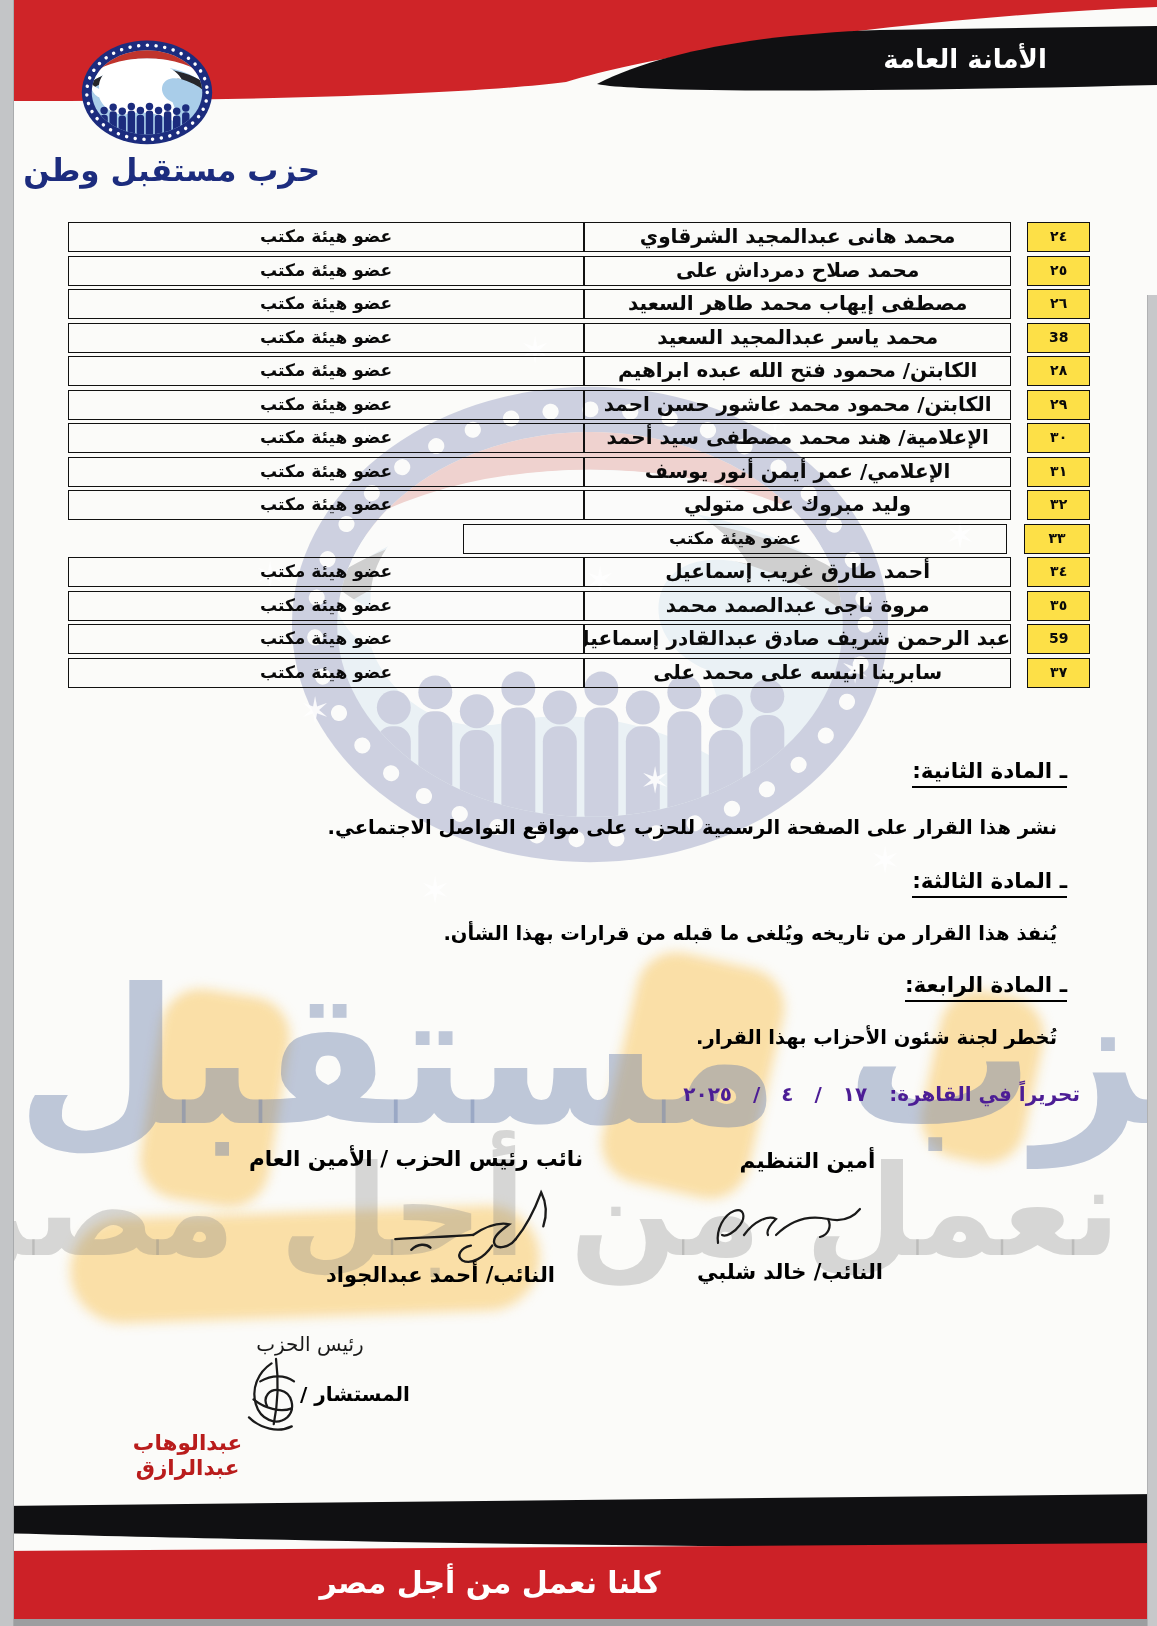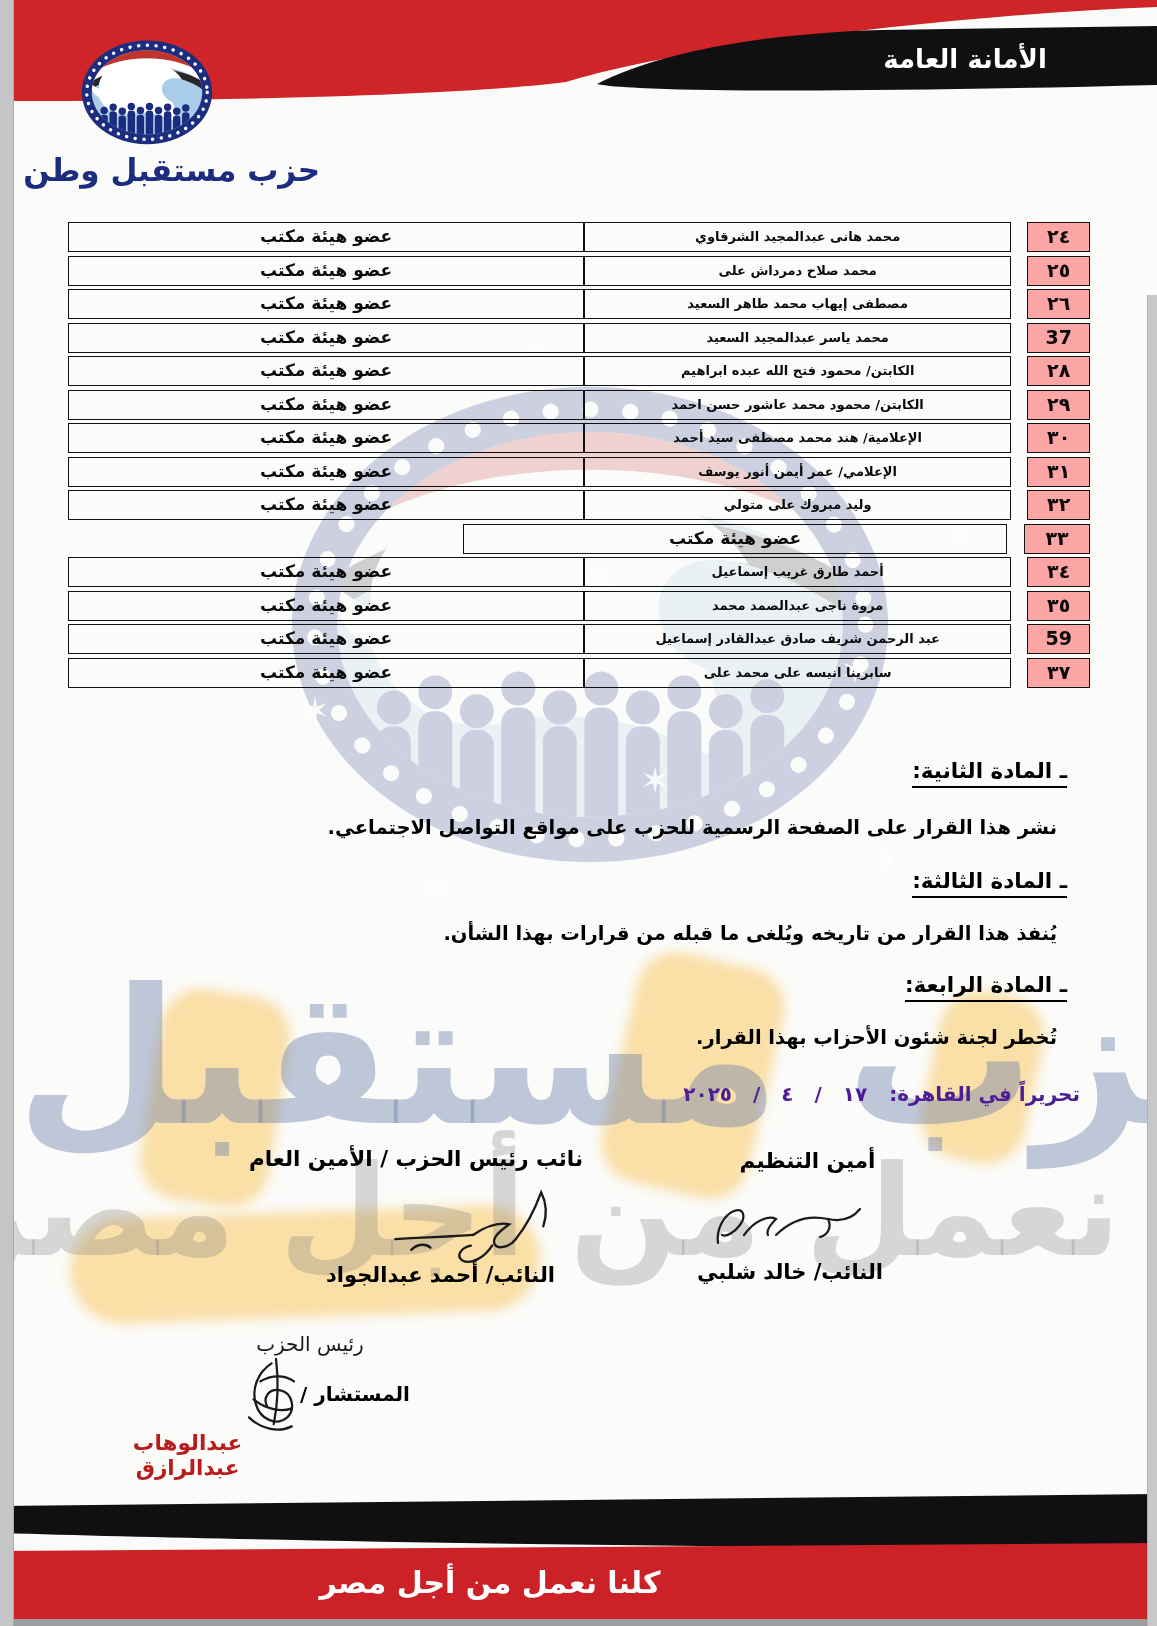--- a/index.html
+++ b/index.html
@@ -25,23 +25,23 @@
   .banner-text{left:845px;top:44px;width:240px;text-align:center;color:#ffffff;
     font-size:26px;font-weight:bold;z-index:11;}
   .logo-svg{left:56px;top:28px;z-index:11;}
   .logo-name{left:40px;top:152px;width:280px;text-align:center;color:#1c2c7e;
     font-size:31px;font-weight:bold;z-index:11;white-space:nowrap;}
   
   .members-table{left:68px;top:222px;width:1022px;z-index:5;}
   .mrow{display:flex;flex-direction:row;height:30px;margin-bottom:3.5px;direction:rtl;}
   .cell{box-sizing:border-box;border:1.6px solid #111;height:30px;line-height:27px;
     text-align:center;font-weight:bold;color:#0a0a0a;overflow:hidden;white-space:nowrap;}
-  .cell-num{width:66px;background:#fca5a5;font-size:19px;}
+  .cell-num{width:66px;background:#fde047;font-size:14px;}
   .row-gap{width:17px;}
-  .cell-name{width:450px;font-size:13px;}
+  .cell-name{width:450px;font-size:20px;}
   .cell-role{width:544px;font-size:17px;}
   
   .article-h{right:90px;color:#000;font-size:21.5px;font-weight:bold;z-index:5;white-space:nowrap;}
   .article-h span{display:inline-block;border-bottom:2.6px solid #000;padding-bottom:3px;}
   .article-p{right:100px;color:#000;font-size:19.5px;font-weight:bold;z-index:5;white-space:nowrap;}
   .date-line{right:77px;top:1082px;color:#4c1d95;font-size:20px;font-weight:bold;z-index:5;white-space:nowrap;}
   .date-nums{margin-right:22px;word-spacing:14px;}
   
   .sig-title{font-size:21.5px;font-weight:bold;color:#000;text-align:center;z-index:5;white-space:nowrap;}
   .sig-name{font-size:21px;font-weight:bold;color:#000;text-align:center;z-index:5;white-space:nowrap;}
@@ -144,21 +144,21 @@
         <div class="cell cell-name">محمد صلاح دمرداش على</div>
         <div class="cell cell-role">عضو هيئة مكتب</div>
       </div>
       <div class="mrow">
         <div class="cell cell-num">٢٦</div>
         <div class="row-gap"></div>
         <div class="cell cell-name">مصطفى إيهاب محمد طاهر السعيد</div>
         <div class="cell cell-role">عضو هيئة مكتب</div>
       </div>
       <div class="mrow">
-        <div class="cell cell-num">37</div>
+        <div class="cell cell-num">38</div>
         <div class="row-gap"></div>
         <div class="cell cell-name">محمد ياسر عبدالمجيد السعيد</div>
         <div class="cell cell-role">عضو هيئة مكتب</div>
       </div>
       <div class="mrow">
         <div class="cell cell-num">٢٨</div>
         <div class="row-gap"></div>
         <div class="cell cell-name">الكابتن/ محمود فتح الله عبده ابراهيم</div>
         <div class="cell cell-role">عضو هيئة مكتب</div>
       </div>

